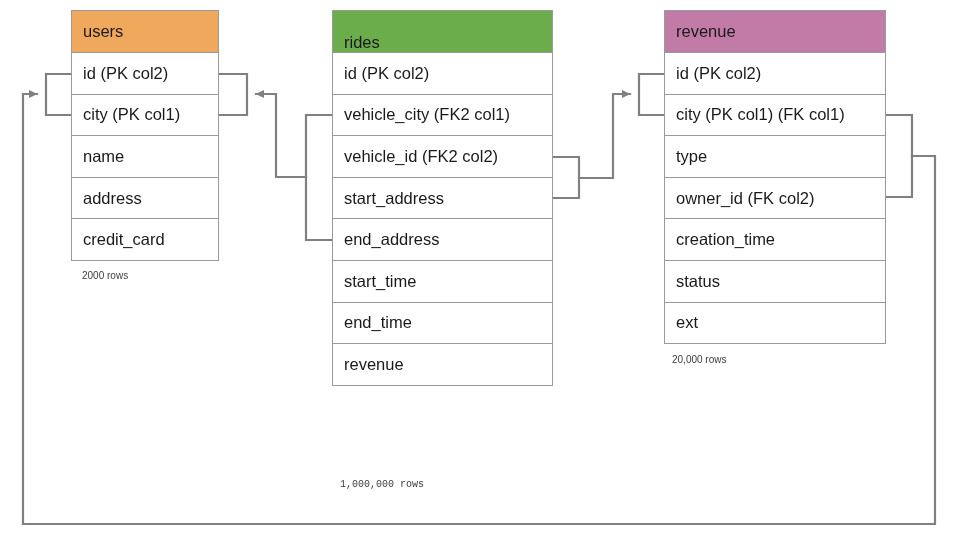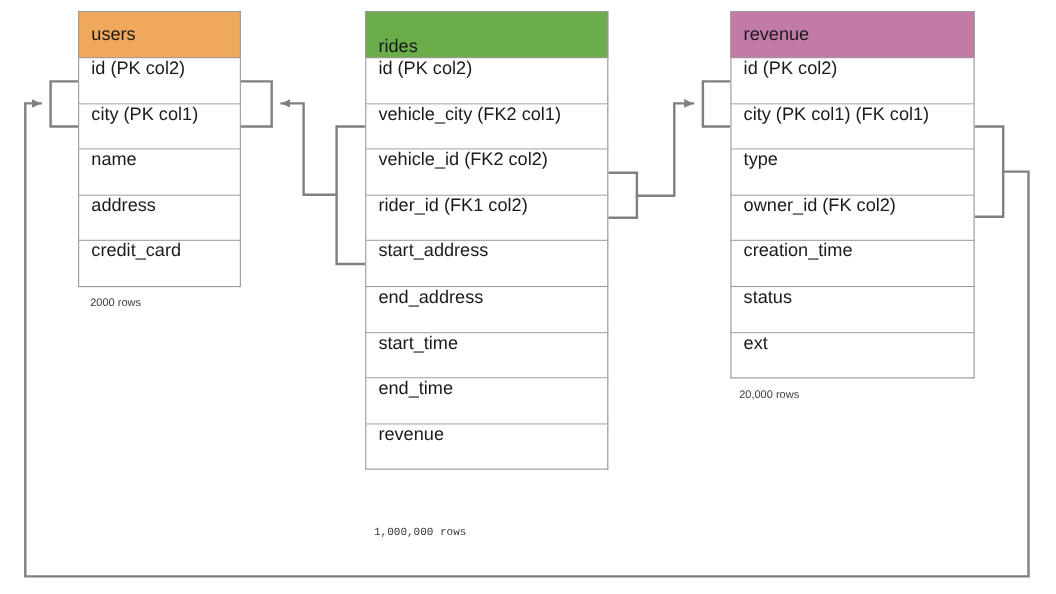--- a/index.html
+++ b/index.html
@@ -41,20 +41,21 @@
     padding-left: 11px;
     font-size: 16.5px;
     color: #1a1a1a;
   }
   .entity-field {
     box-sizing: border-box;
     height: 41.6px;
     border: 1px solid #9a9a9a;
     border-top: none;
     display: flex;
+    align-items: center;
     padding-left: 11px;
     font-size: 16.5px;
     color: #1a1a1a;
     background: #ffffff;
     white-space: nowrap;
   }
   .entity-rowcount {
     position: absolute;
     left: 11px;
     font-size: 10px;
@@ -129,23 +130,20 @@
     <div class="entity-field">
       <span>id (PK col2)</span>
     </div>
     <div class="entity-field">
       <span>vehicle_city (FK2 col1)</span>
     </div>
     <div class="entity-field">
       <span>vehicle_id (FK2 col2)</span>
     </div>
     <div class="entity-field">
-      <span>rider_id (FK1 col2)</span>
-    </div>
-    <div class="entity-field">
       <span>start_address</span>
     </div>
     <div class="entity-field">
       <span>end_address</span>
     </div>
     <div class="entity-field">
       <span>start_time</span>
     </div>
     <div class="entity-field">
       <span>end_time</span>

